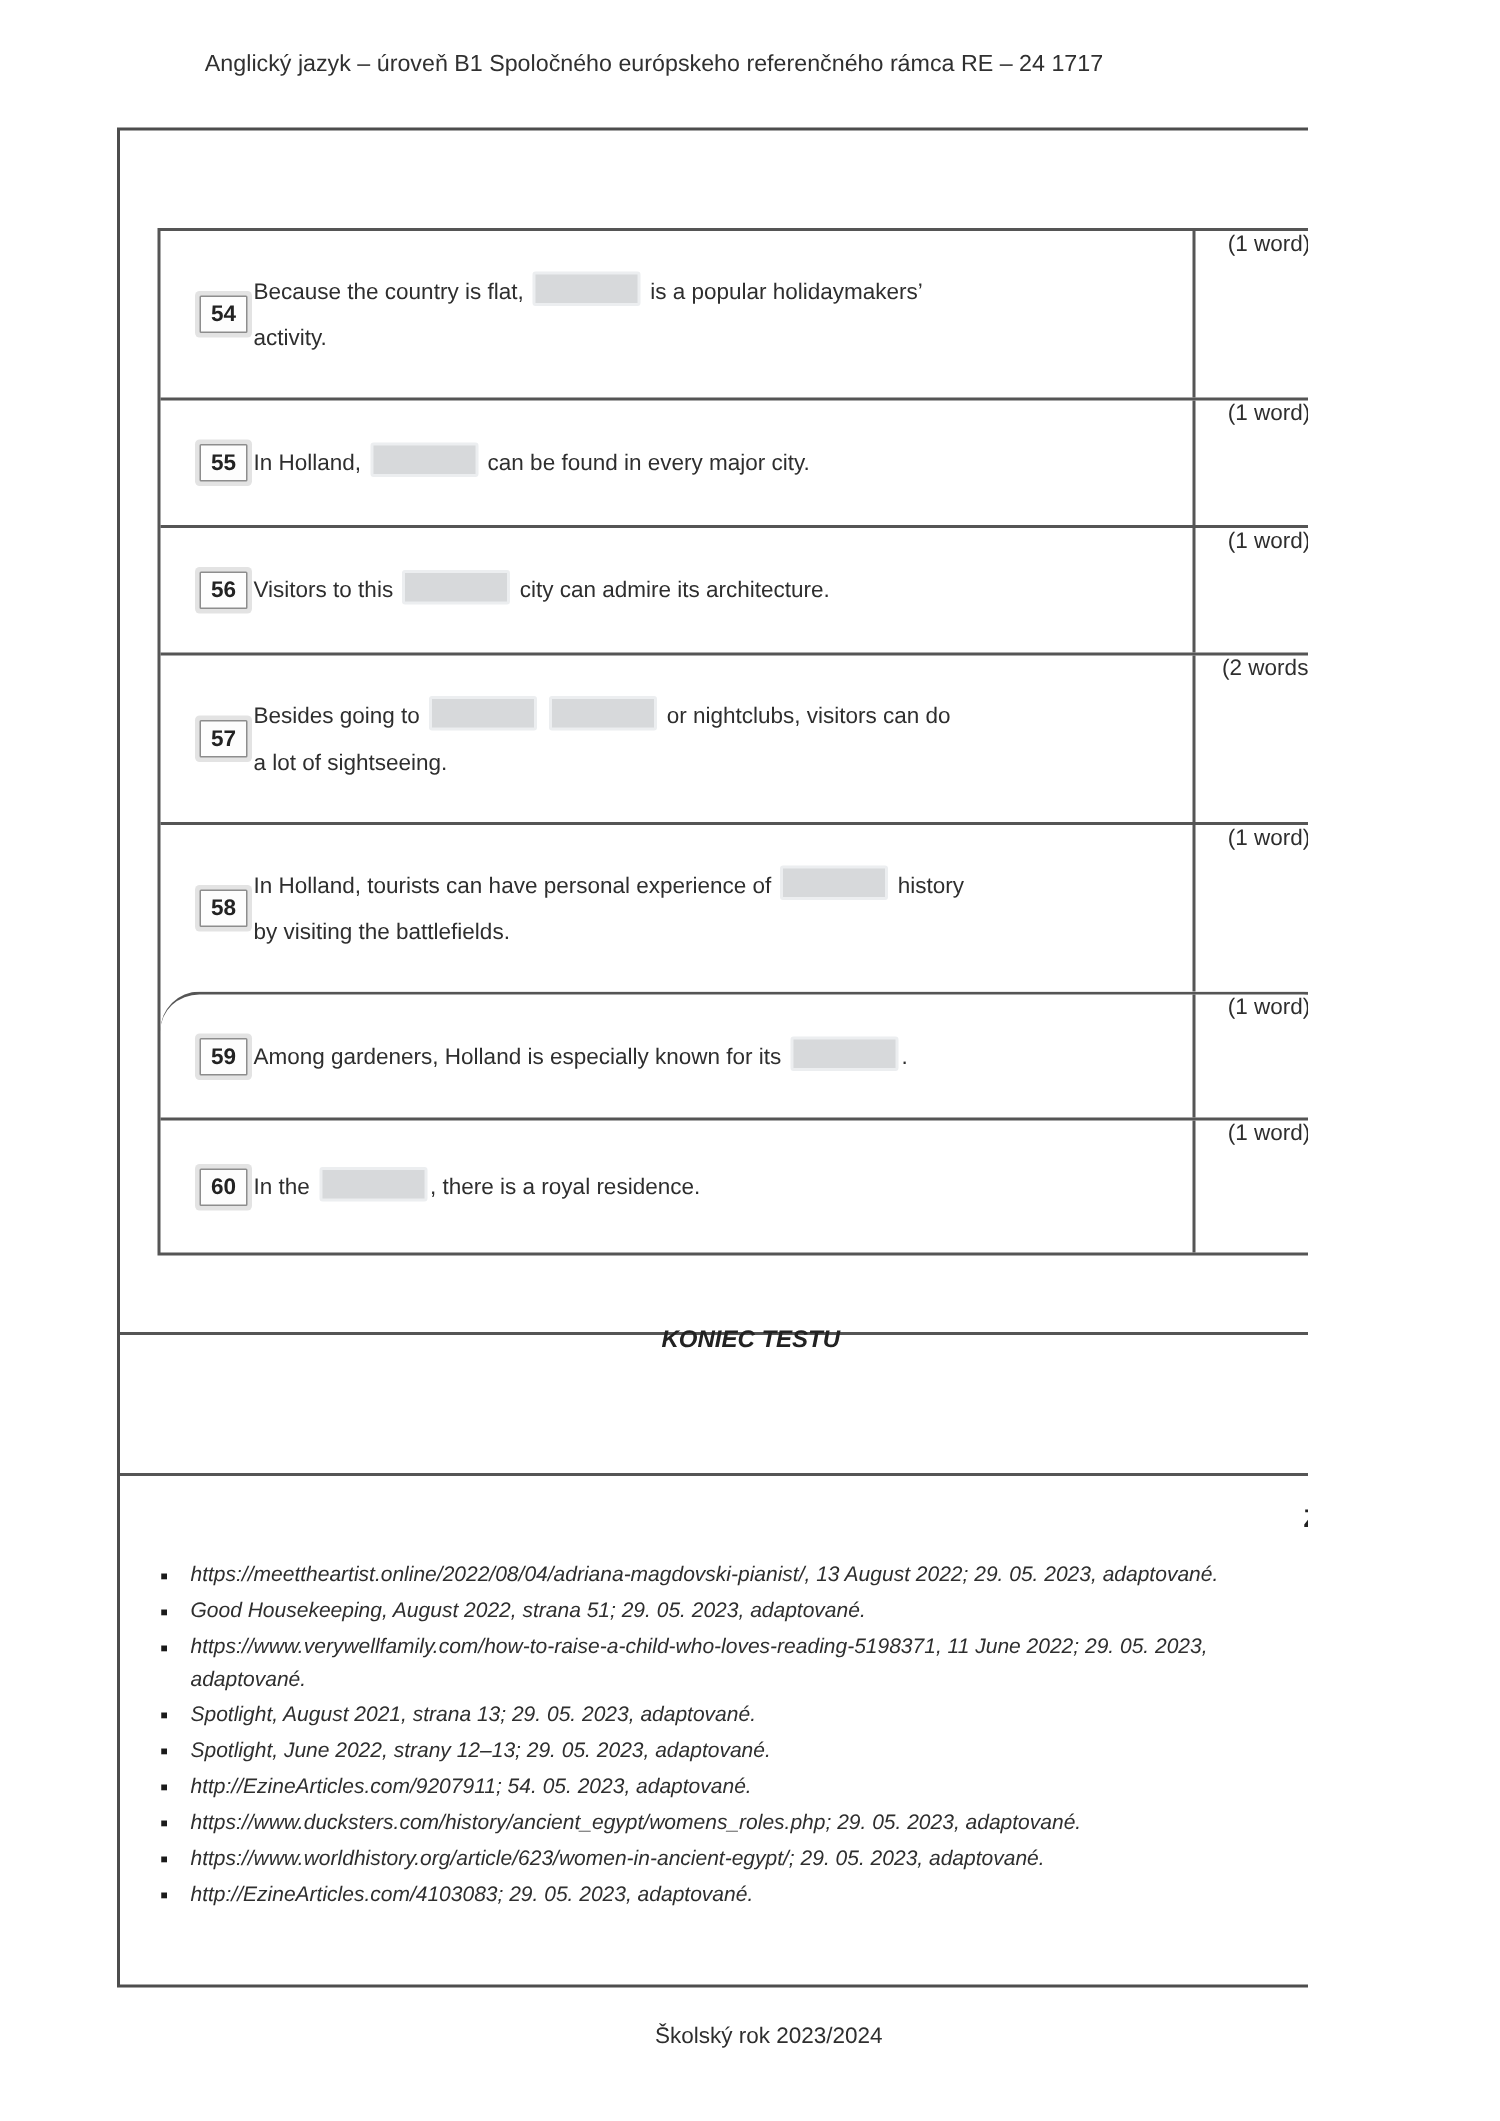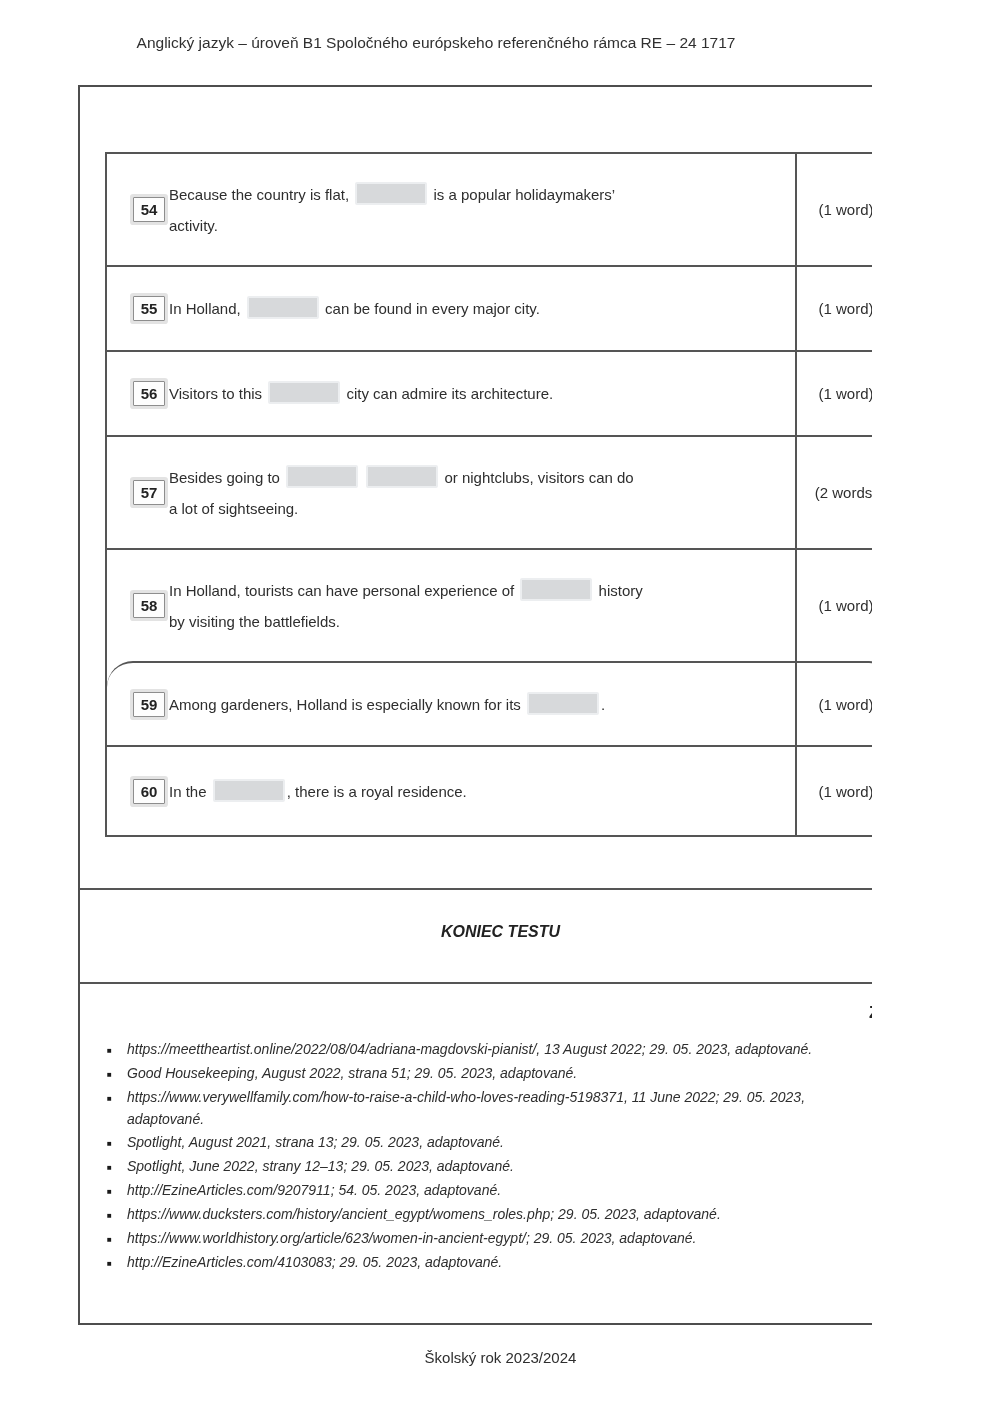--- a/index.html
+++ b/index.html
@@ -87,38 +87,37 @@
     border: 2px solid #eceef0;
     border-radius: 2px;
     vertical-align: -5px;
     margin: 0 2px;
   }
   .q-right {
     flex: 0 0 100px;
     width: 100px;
     border-left: 2px solid #555555;
     display: flex;
-    align-items: center;
     justify-content: center;
     font-size: 15px;
     box-sizing: border-box;
   }
   
   .divider {
     position: absolute;
     left: 0;
     width: 100%;
     height: 2px;
     background: #555555;
   }
   .divider-1 { top: 801px; }
   .divider-2 { top: 895px; }
   .end-label {
     position: absolute;
-    top: 836px;
+    top: 798px;
     left: 0;
     width: 100%;
     text-align: center;
     font-weight: bold;
     font-style: italic;
     font-size: 16px;
     color: #222222;
   }
   
   .sources-heading {
@@ -159,21 +158,21 @@
   
   .footer {
     position: absolute;
     left: 78px;
     top: 1349px;
     width: 845px;
     height: 24px;
   }
   .footer-center {
     position: absolute;
-    left: 0;
+    left: 12px;
     width: 100%;
     text-align: center;
     font-size: 15px;
     color: #2e2e2e;
   }
   .footer-page {
     position: absolute;
     right: 4px;
     top: 0;
     font-size: 15px;

